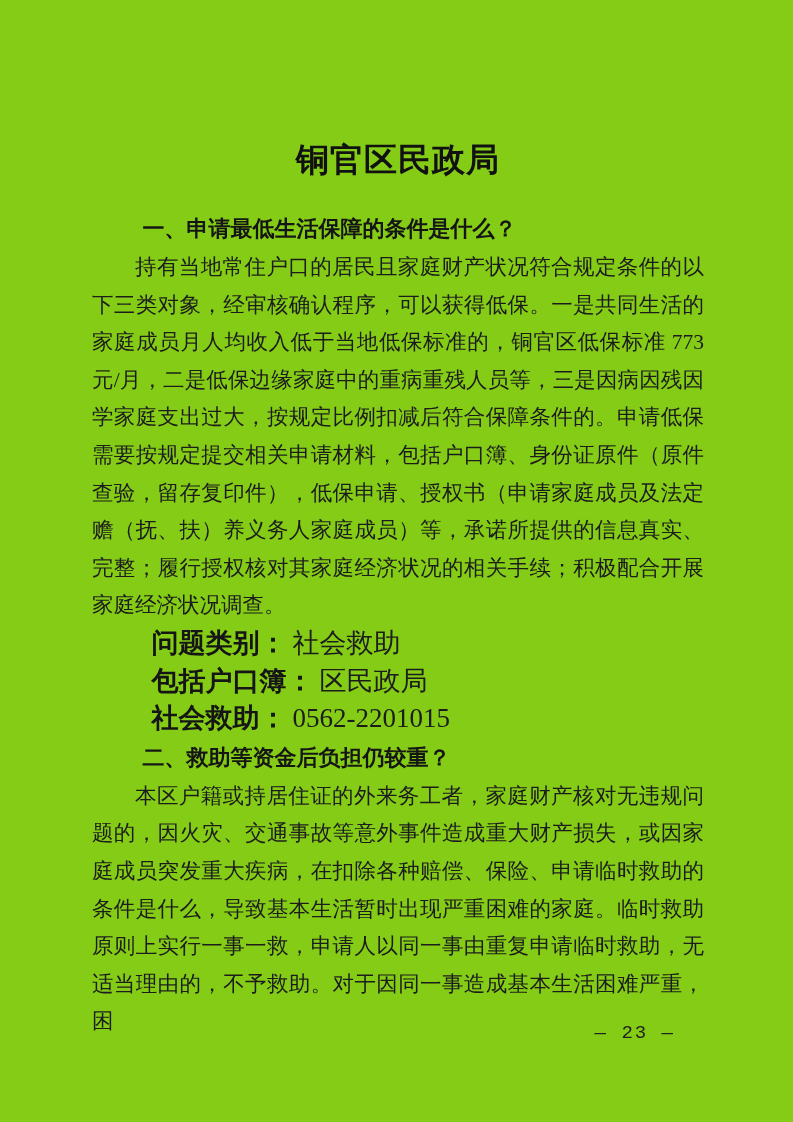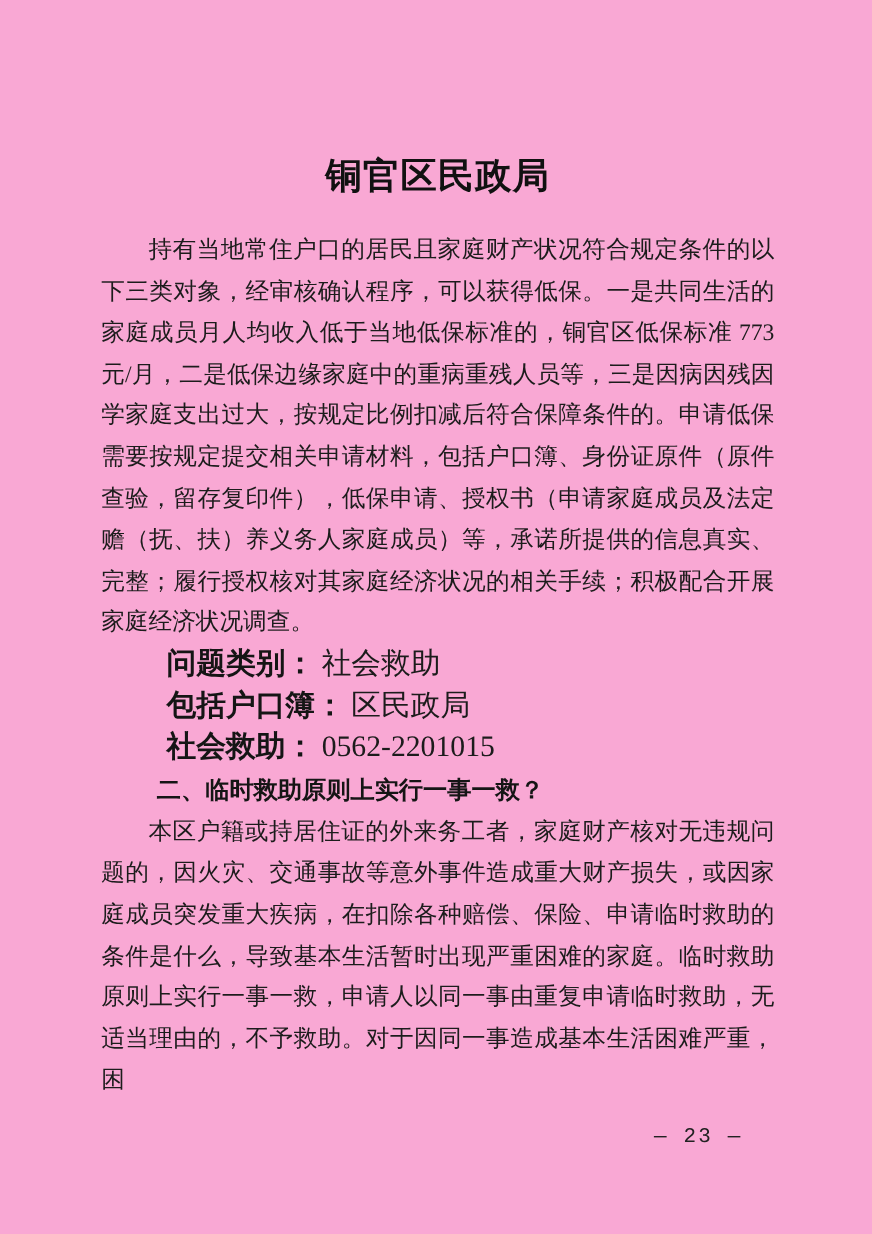--- a/index.html
+++ b/index.html
@@ -4,21 +4,21 @@
 <style>
   html, body {
     margin: 0;
     padding: 0;
     background: #ffffff;
   }
   .page {
     position: relative;
     width: 793px;
     height: 1122px;
-    background: #f9a8d4;
+    background: #84cc16;
     overflow: hidden;
     font-family: "Liberation Serif", "DejaVu Serif", serif;
     color: #1a1a1a;
     box-sizing: border-box;
   }
   .content {
     position: absolute;
     left: 92px;
     top: 138px;
     width: 612px;
@@ -76,35 +76,36 @@
   }
 </style>
 </head>
 <body>
 
 <div class="page">
   <div class="content">
 
     <h1 class="doc-title">铜官区民政局</h1>
 
+    <h2 class="section-heading">一、申请最低生活保障的条件是什么？</h2>
 
     <p class="body-para">持有当地常住户口的居民且家庭财产状况符合规定条件的以下三类对象，经审核确认程序，可以获得低保。一是共同生活的家庭成员月人均收入低于当地低保标准的，铜官区低保标准 773 元/月，二是低保边缘家庭中的重病重残人员等，三是因病因残因学家庭支出过大，按规定比例扣减后符合保障条件的。申请低保需要按规定提交相关申请材料，包括户口簿、身份证原件（原件查验，留存复印件），低保申请、授权书（申请家庭成员及法定赡（抚、扶）养义务人家庭成员）等，承诺所提供的信息真实、完整；履行授权核对其家庭经济状况的相关手续；积极配合开展家庭经济状况调查。</p>
 
     <div class="meta-row">
       <span class="meta-label">问题类别：</span><span class="meta-value">社会救助</span>
     </div>
 
     <div class="meta-row">
       <span class="meta-label">包括户口簿：</span><span class="meta-value">区民政局</span>
     </div>
 
     <div class="meta-row">
       <span class="meta-label">社会救助：</span><span class="meta-value">0562-2201015</span>
     </div>
 
-    <h2 class="section-heading">二、临时救助原则上实行一事一救？</h2>
+    <h2 class="section-heading">二、救助等资金后负担仍较重？</h2>
 
     <p class="body-para">本区户籍或持居住证的外来务工者，家庭财产核对无违规问题的，因火灾、交通事故等意外事件造成重大财产损失，或因家庭成员突发重大疾病，在扣除各种赔偿、保险、申请临时救助的条件是什么，导致基本生活暂时出现严重困难的家庭。临时救助原则上实行一事一救，申请人以同一事由重复申请临时救助，无适当理由的，不予救助。对于因同一事造成基本生活困难严重，困</p>
 
   </div>
 
   <div class="page-number">— 23 —</div>
 </div>
 
 </body></html>

